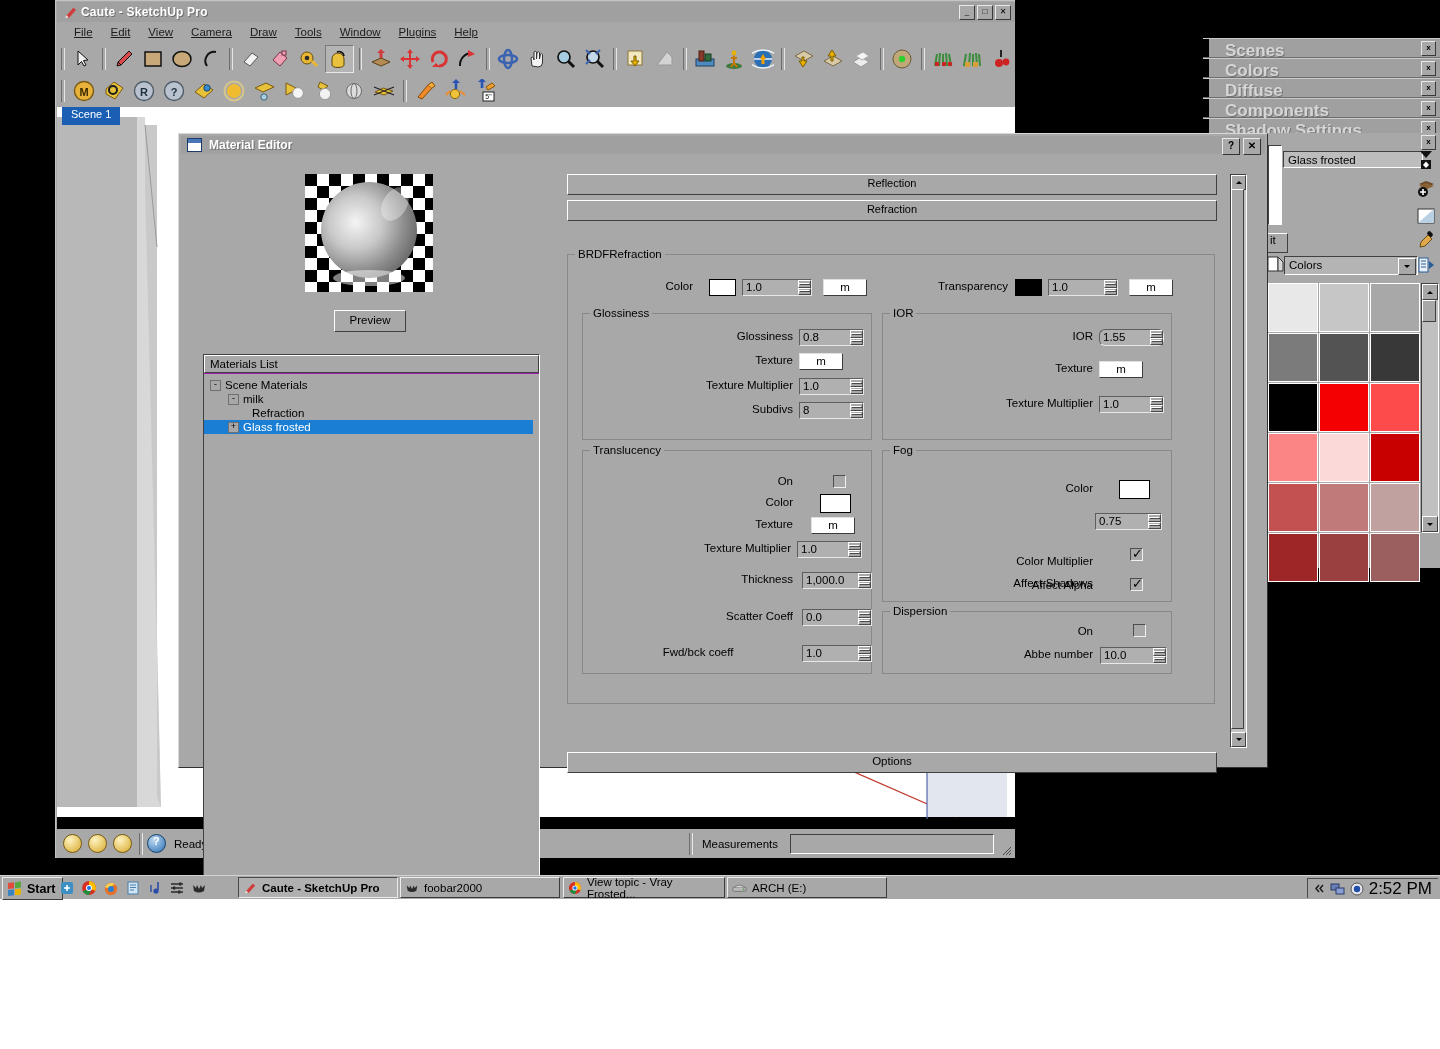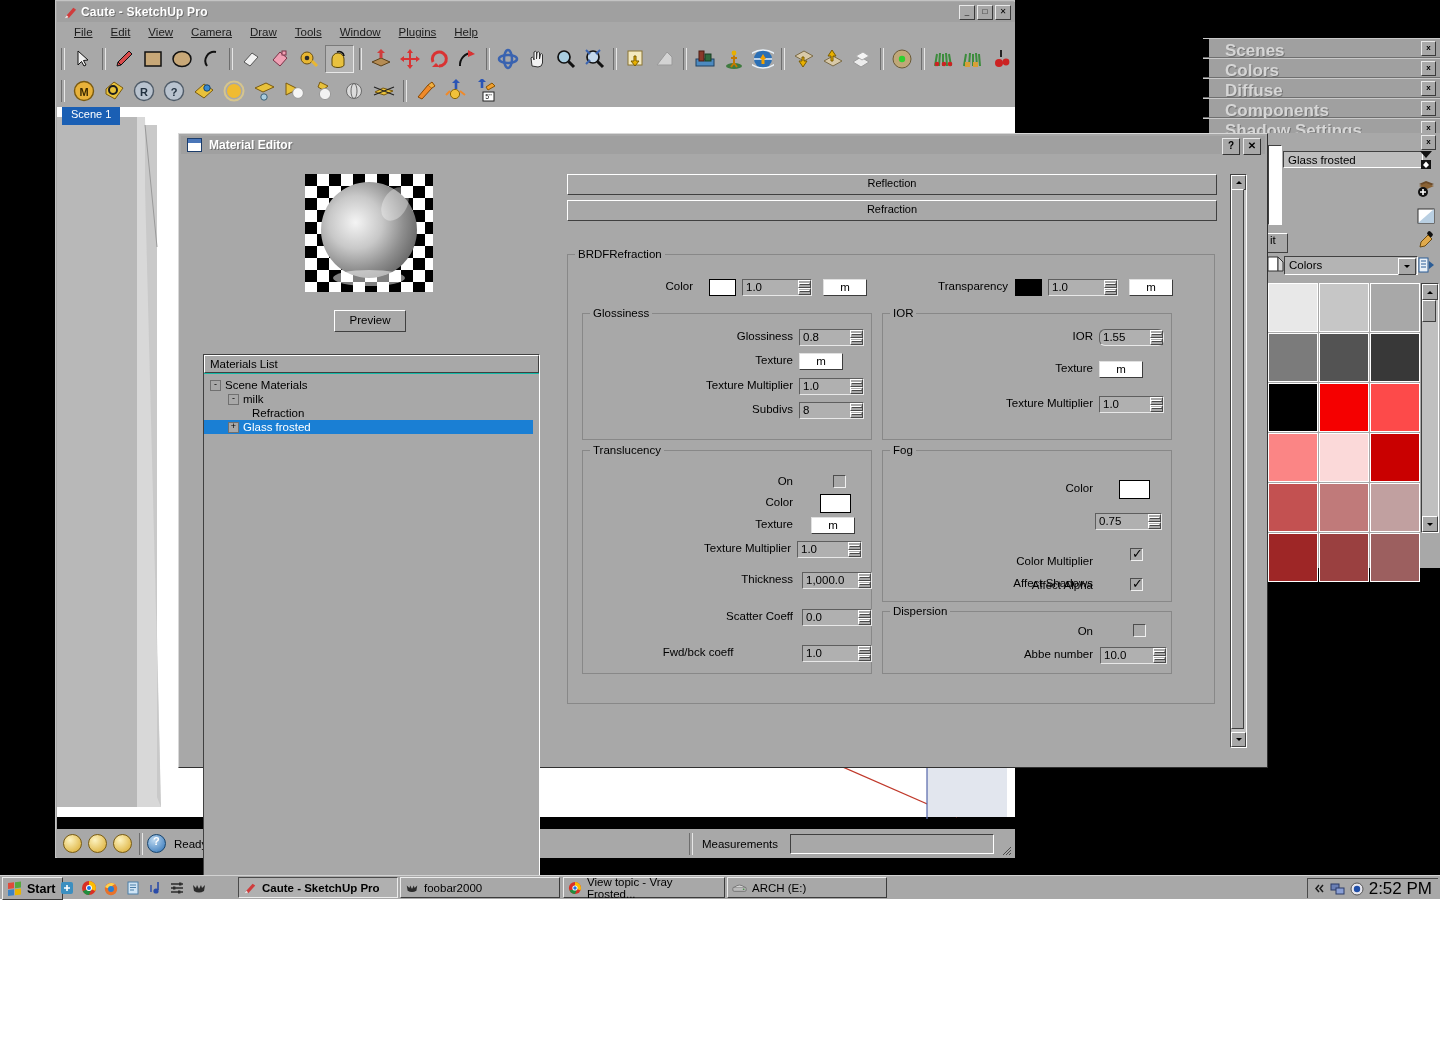--- a/index.html
+++ b/index.html
@@ -79,21 +79,21 @@
   #matedit{left:178px;top:133px;width:1090px;height:635px;background:#a8a8a8;border-top:1px solid #d8d8d8;border-left:1px solid #d8d8d8;border-right:1px solid #303030;border-bottom:1px solid #303030;box-sizing:border-box;}
   #me-title{position:absolute;left:2px;top:2px;width:1084px;height:18px;background:#a0a0a0;display:flex;align-items:center;}
   #me-title-icon{width:13px;height:12px;margin-left:6px;background:linear-gradient(#4a76b8 0%,#4a76b8 34%,#ffffff 34%);border:1px solid #1c3d6b;}
   #me-title-text{margin-left:7px;font-size:12px;font-weight:bold;color:#ffffff;text-shadow:1px 1px 0 #6d6d6d;}
   #me-title-btns{position:absolute;right:4px;top:2px;display:flex;gap:3px;}
   .me-tbtn{width:16px;height:15px;background:#a8a8a8;border-top:1px solid #eaeaea;border-left:1px solid #eaeaea;border-right:1px solid #333;border-bottom:1px solid #333;font-size:10px;line-height:13px;text-align:center;font-weight:bold;}
 
   #preview-img{position:absolute;left:126px;top:40px;width:128px;height:118px;}
   #preview-btn{position:absolute;left:155px;top:176px;width:70px;height:20px;background:#a8a8a8;font-size:11.5px;line-height:18px;text-align:center;}
 
-  #matlist{position:absolute;left:24px;top:220px;width:335px;height:521px;background:#14b8a6;}
+  #matlist{position:absolute;left:24px;top:220px;width:335px;height:521px;background:#a21caf;}
   #matlist-hdr{position:absolute;left:0;top:0;width:335px;height:18px;background:#a8a8a8;font-size:11.5px;line-height:17px;padding-left:5px;box-sizing:border-box;}
   #matlist-body{position:absolute;left:0;top:19px;width:335px;height:501px;background:#a8a8a8;overflow:hidden;}
   .tree-row{height:14px;display:flex;align-items:center;font-size:11.5px;position:relative;}
   .tree-pm{width:9px;height:9px;background:#a8a8a8;border:1px solid #707070;font-size:9px;line-height:7px;text-align:center;margin-right:4px;color:#000;font-family:"Liberation Sans",sans-serif;}
   .tree-sel{background:#1a7fd4;color:#fff;}
 
   #me-scrollpane{position:absolute;left:388px;top:40px;width:680px;height:572px;}
   #me-scrollbar{position:absolute;right:0;top:0;width:15px;height:572px;background:#c2c2c2;}
   #me-scrollthumb{position:absolute;left:0;top:15px;width:15px;height:330px;background:#a8a8a8;}
 
@@ -873,20 +873,21 @@
       <div class="scroll-arrow" style="position:absolute;left:0;top:0;width:13px;height:13px;">
           <div class="tri up"></div>
         </div>
       <div id="me-scrollthumb" style="top:14px;width:13px;height:540px;border-top:1px solid #fff;border-left:1px solid #fff;border-right:1px solid #404040;border-bottom:1px solid #404040;box-sizing:border-box;"></div>
       <div class="scroll-arrow" style="position:absolute;left:0;bottom:0;width:13px;height:13px;">
           <div class="tri dn"></div>
         </div>
     </div>
   </div>
 
+  <div id="options-bar" class="outset">Options</div>
 </div>
 
 <div class="abs" id="taskbar">
   <div id="startbtn">
     <svg width="16" height="16" viewBox="0 0 16 16" style="margin-right:4px;">
       <rect x="1" y="2" width="6" height="6" fill="#e04b3a" transform="skewY(-6)"></rect>
       <rect x="8" y="2" width="6" height="6" fill="#57a83f" transform="skewY(-6)"></rect>
       <rect x="1" y="9" width="6" height="6" fill="#3b82c4" transform="skewY(-6)"></rect>
       <rect x="8" y="9" width="6" height="6" fill="#e8b400" transform="skewY(-6)"></rect>
     </svg>

